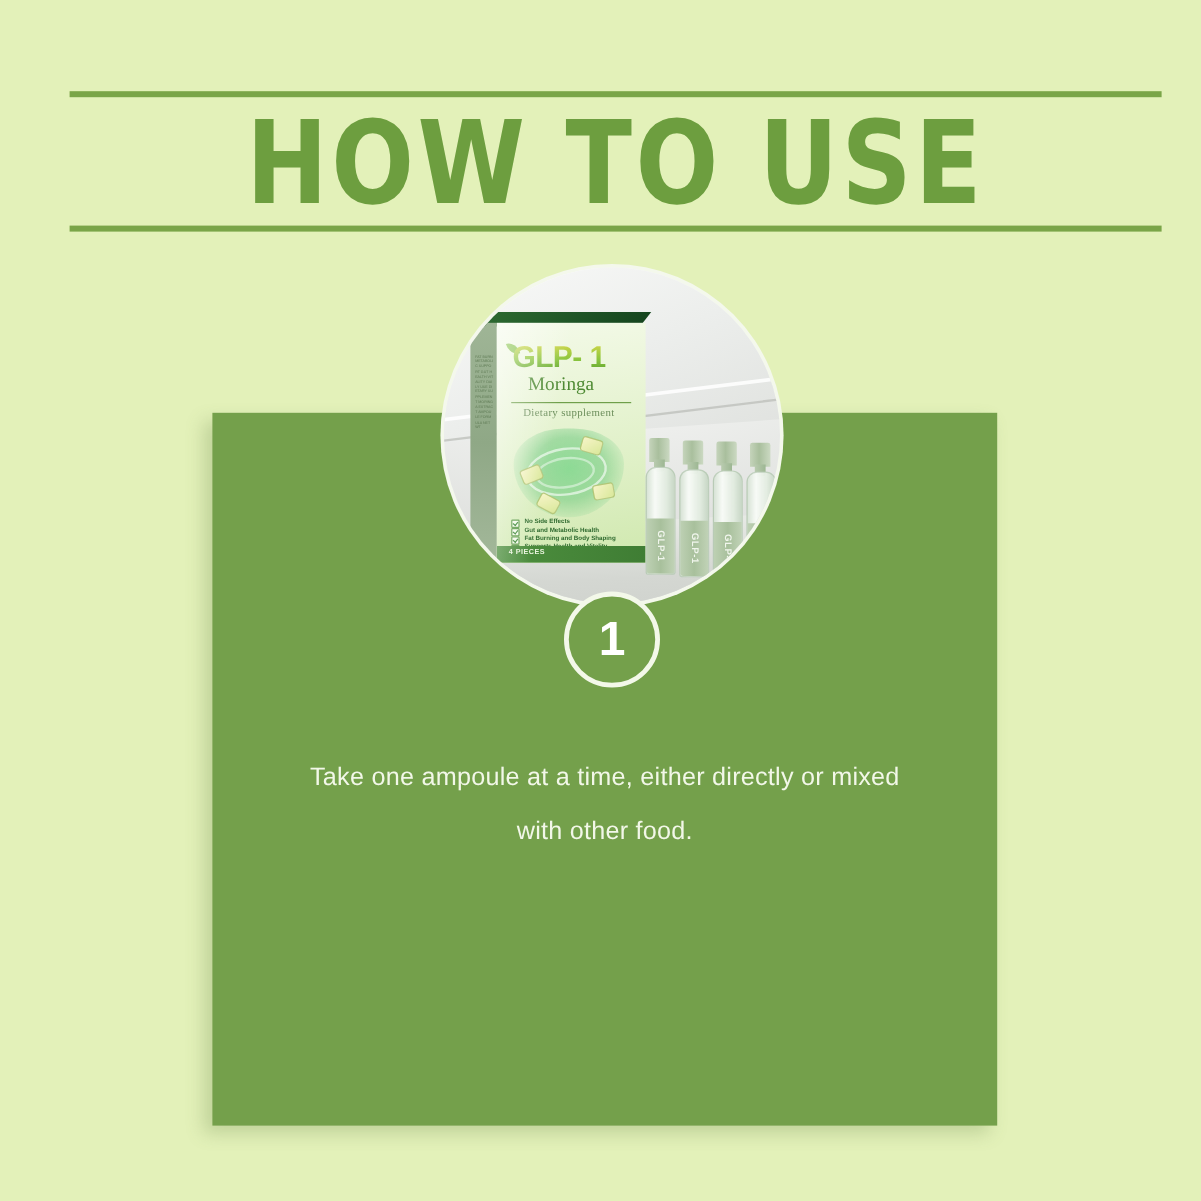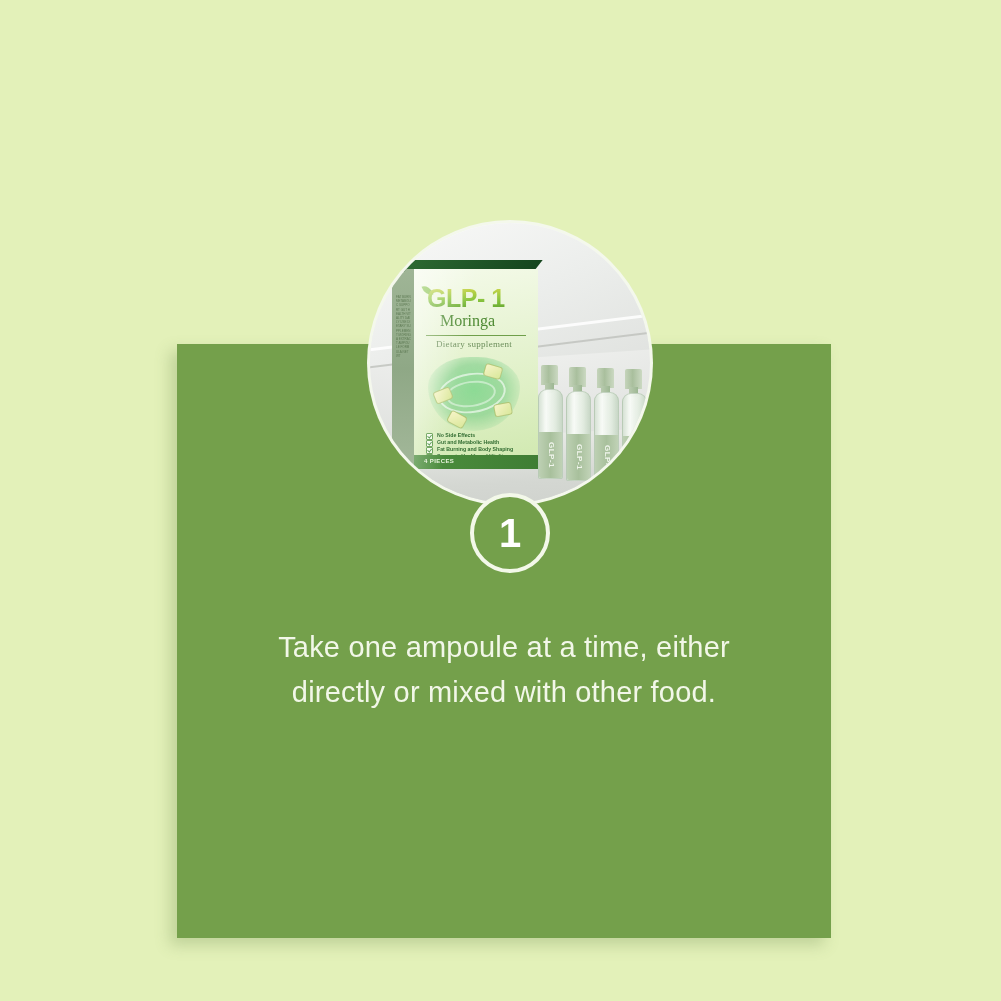--- a/index.html
+++ b/index.html
@@ -67,21 +67,21 @@
     box-shadow: -7px 7px 14px rgba(110,140,80,0.30);
   }
 
   #instruction-text {
     position: absolute;
     left: 60px;
     top: 281px;
     width: 534px;
     text-align: center;
     color: #f2f7e8;
-    font-size: 29px;
+    font-size: 21px;
     line-height: 45px;
     font-weight: 400;
     letter-spacing: 0.2px;
   }
 
   
   #photo-circle {
     position: absolute;
     left: 370px;
     top: 223px;
@@ -379,20 +379,25 @@
     font-weight: bold;
     line-height: 72px;
     text-align: center;
   }
 </style>
 </head>
 <body>
 
 <div id="page">
 
+  <div id="header">
+    <div class="rule top"></div>
+    <div id="page-title">HOW TO USE</div>
+    <div class="rule bot"></div>
+  </div>
 
   <div id="green-panel">
     <div id="instruction-text">Take one ampoule at a time, either directly or mixed with other food.</div>
   </div>
 
   <div id="photo-circle">
     <div class="photo-inner">
       <div class="plate-top"></div>
       <div class="plate-edge-a"></div>
       <div class="plate-edge-b"></div>

